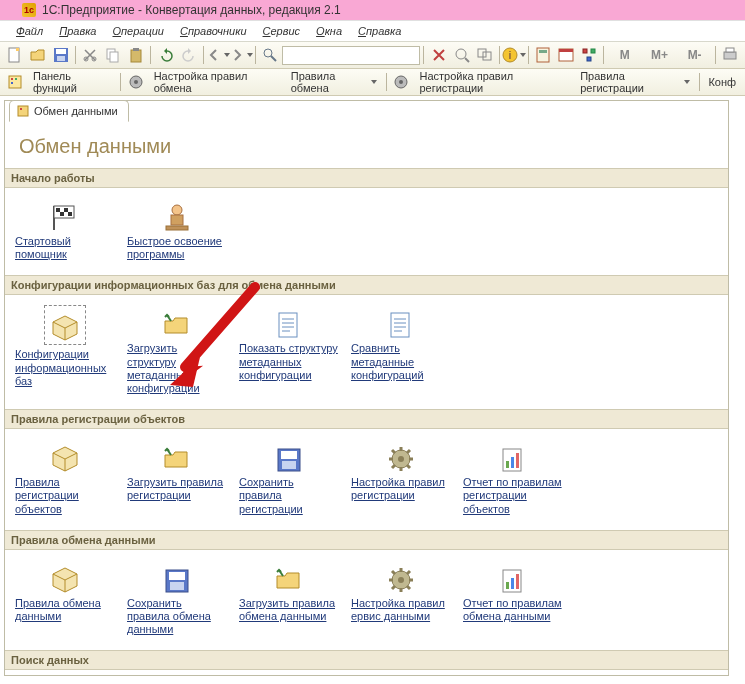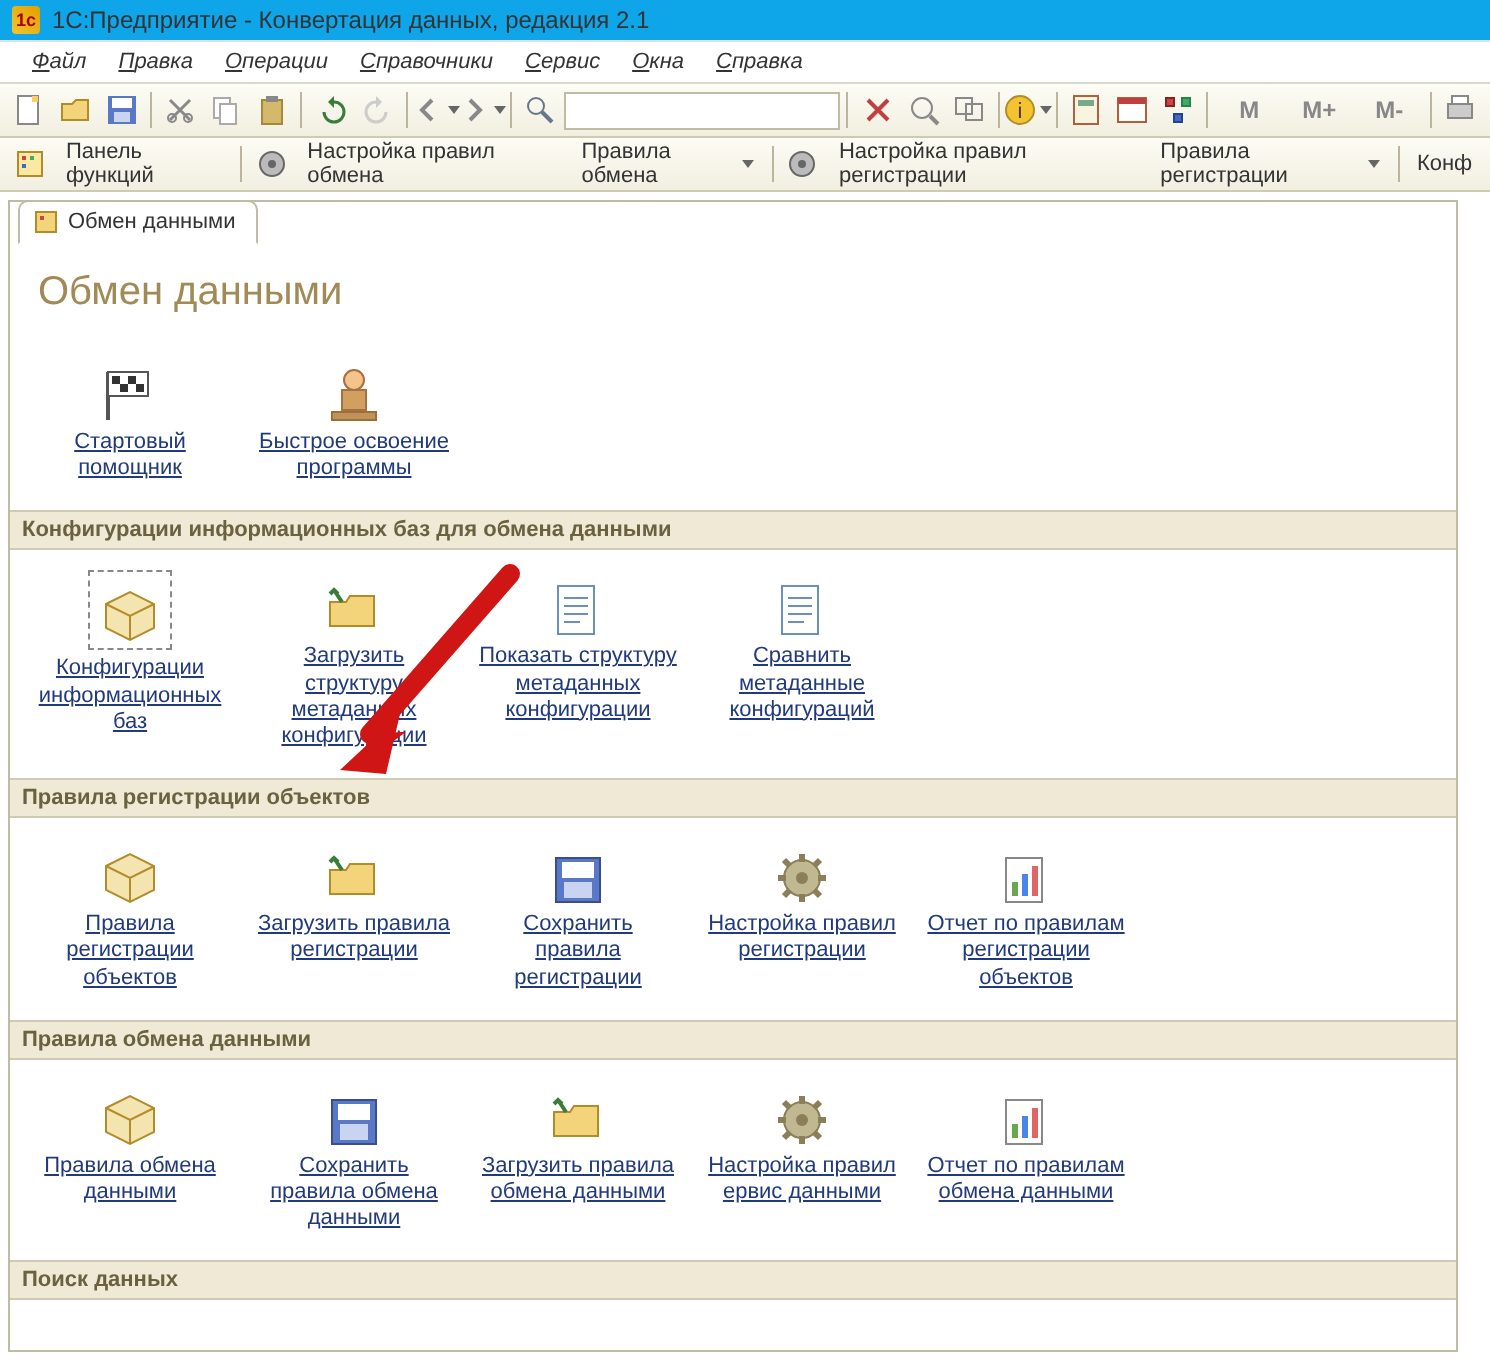--- a/index.html
+++ b/index.html
@@ -10,22 +10,22 @@
     background: #fff;
     color: #333;
     width: 745px;
     height: 684px;
     overflow: hidden;
   }
   
   .title-bar {
     display: flex;
     align-items: center;
-    padding: 3px 6px;
-    background: #0ea5e9;
+    padding: 3px 22px;
+    background: #f9a8d4;
     border-bottom: 1px solid #e0e0e0;
     font-size: 12px;
   }
   .title-bar .logo {
     width: 14px; height: 14px;
     background: linear-gradient(45deg,#f4c430,#e0a000);
     border-radius: 2px;
     margin-right: 6px;
     display:flex; align-items:center; justify-content:center;
     font-size:9px; color:#a00; font-weight:bold;
@@ -140,21 +140,21 @@
     margin: 0 -10px;
   }
   .item-row {
     display:flex;
     flex-wrap:wrap;
     gap: 12px;
     padding: 10px 0 14px 0;
   }
   .item {
     width: 100px;
-    text-align:center;
+    text-align:left;
     display:flex;
     flex-direction:column;
     align-items:center;
     gap:3px;
   }
   .item .icon-holder {
     height: 34px;
     display:flex;
     align-items:flex-end;
     justify-content:center;
@@ -382,20 +382,21 @@
   <svg class="red-arrow" viewBox="0 0 120 120">
     <defs></defs>
     <path d="M90 10 L20 90" stroke="#d01515" stroke-width="10" stroke-linecap="round"></path>
     <path d="M20 90 L12 105 L38 92 Z" fill="#d01515" transform="rotate(-10 20 90)"></path>
     <path d="M5 108 L35 80 L28 110 Z" fill="#d01515"></path>
   </svg>
 
   <div class="panel-body">
     <h1 class="page-title">Обмен данными</h1>
     <div id="sections-mount">
+        <div class="section-header">Начало работы</div>
         <div class="item-row">
           <div class="item">
             <div class="icon-holder">
               <svg width="30" height="30">
                 <path d="M4 28V4" stroke="#555" stroke-width="2"></path>
                 <rect x="4" y="4" width="20" height="12" fill="#fff" stroke="#555"></rect>
                 <rect x="6" y="6" width="4" height="4" fill="#333"></rect>
                 <rect x="14" y="6" width="4" height="4" fill="#333"></rect>
                 <rect x="10" y="10" width="4" height="4" fill="#333"></rect>
                 <rect x="18" y="10" width="4" height="4" fill="#333"></rect>

